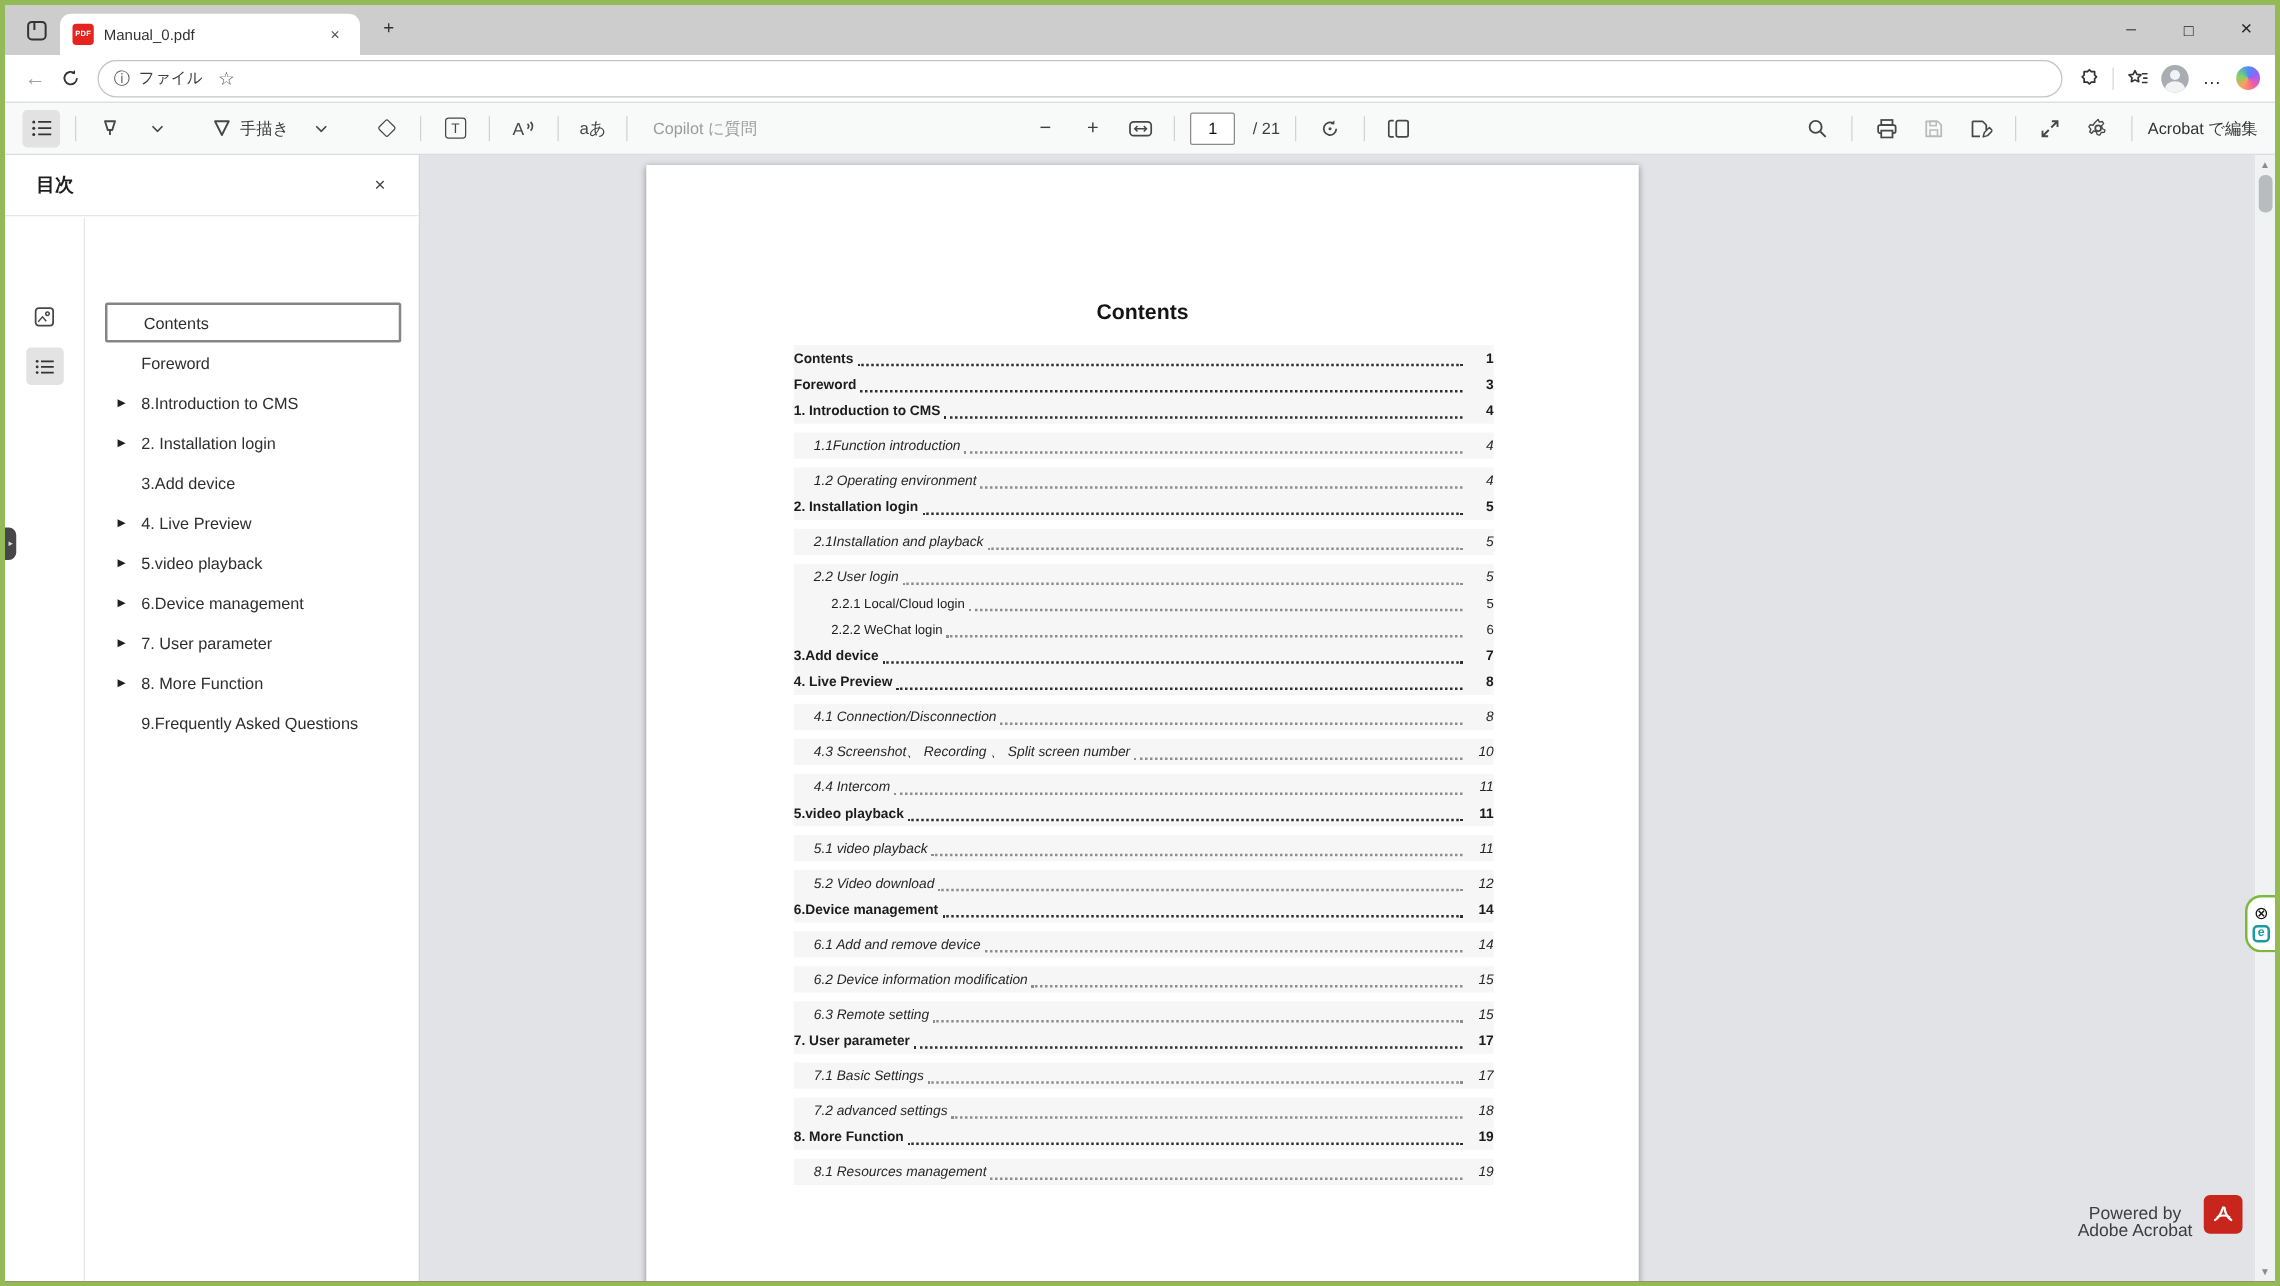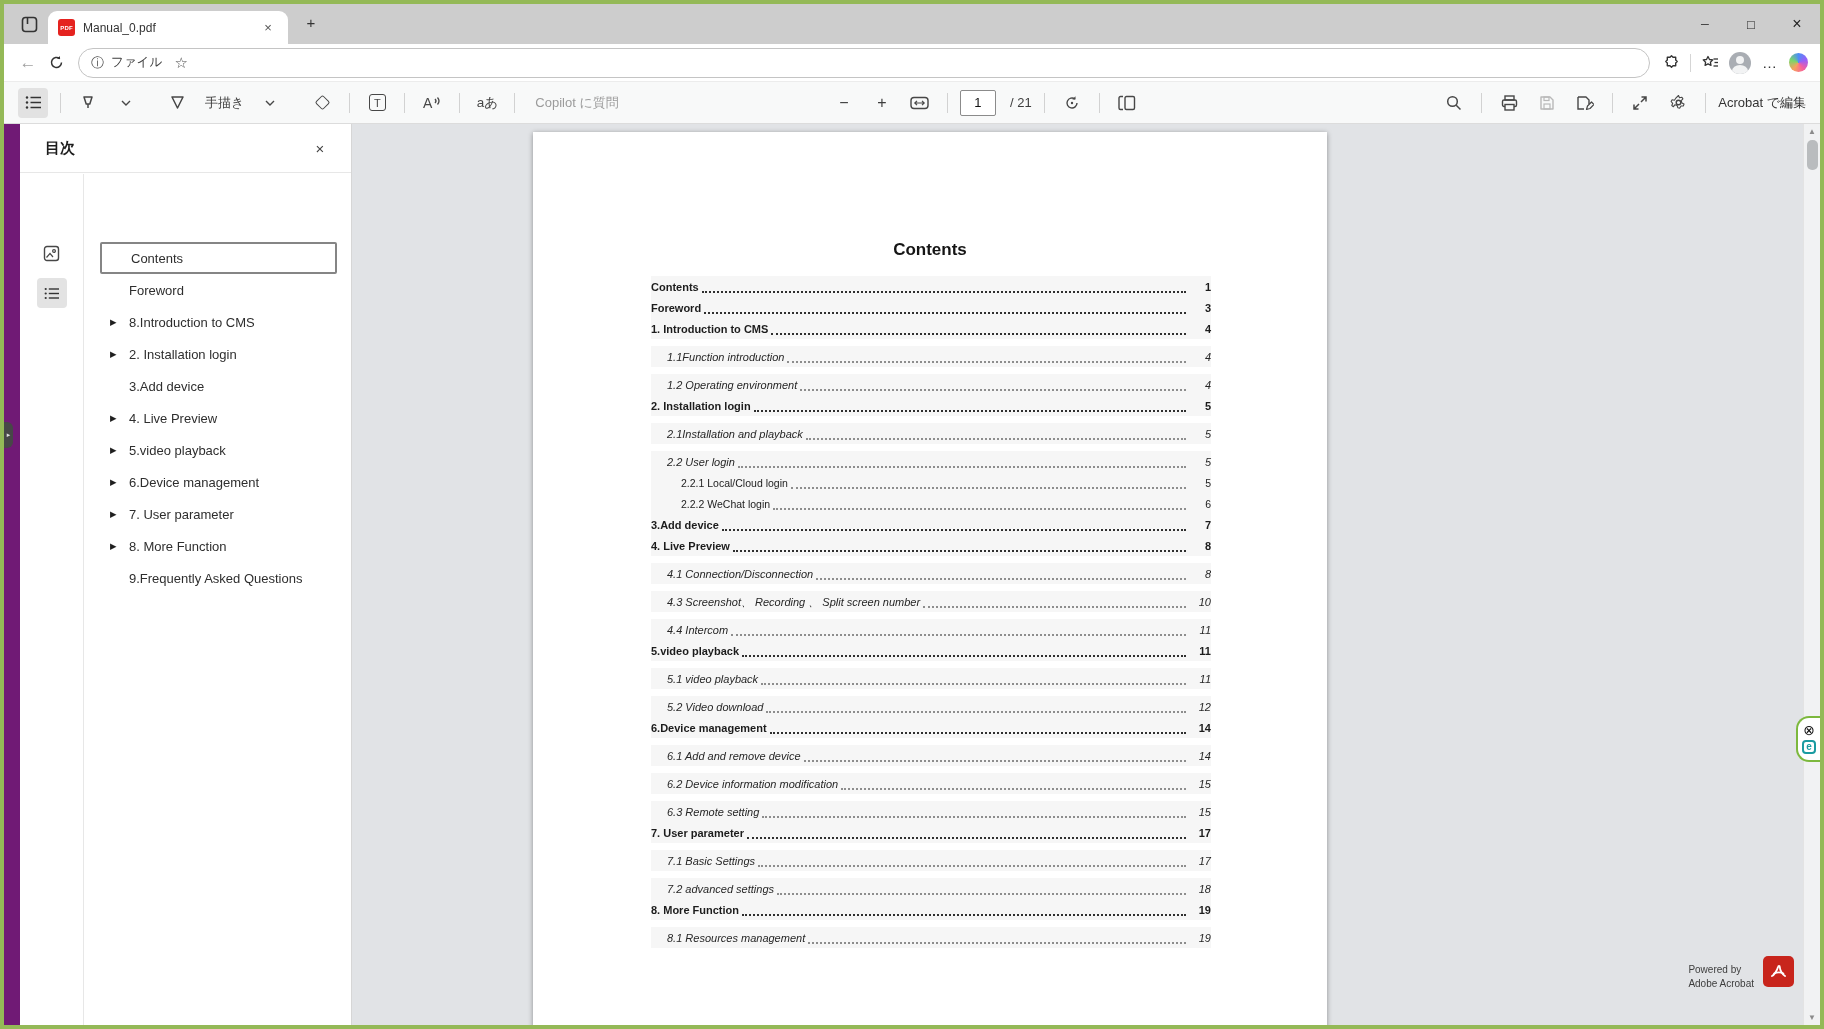--- a/index.html
+++ b/index.html
@@ -32,38 +32,38 @@
   .pill-star{font-size:15px;color:#4d4d4d;width:24px;height:24px;}
   .bar-right{display:flex;align-items:center;gap:6px;margin-right:2px;}
   .vdiv{width:1px;height:18px;background:#d5d5d5;}
   .avatar{width:22px;height:22px;border-radius:50%;background:#a9adb3;overflow:hidden;position:relative;}
   .avatar:before{content:"";position:absolute;left:7px;top:4px;width:8px;height:8px;border-radius:50%;background:#f2f3f4;}
   .avatar:after{content:"";position:absolute;left:3px;top:13px;width:16px;height:12px;border-radius:50%;background:#f2f3f4;}
   .ellipsis{font-size:15px;color:#333;letter-spacing:1px;width:26px;height:26px;}
   .copilot-dot{width:19px;height:19px;border-radius:50%;background:conic-gradient(#4e8df6,#9b5ef7,#f75e9d,#f7a15e,#79d66a,#4e8df6);}
   
   .pdfbar{position:absolute;left:0;top:78px;right:0;height:42px;background:#f8f9f9;border-bottom:1px solid #dcdcdc;display:flex;align-items:center;padding:0 14px;gap:8px;font-size:13px;color:#3d3d3d;}
-  .tbtn{height:30px;min-width:30px;display:flex;align-items:center;justify-content:center;border-radius:4px;gap:20px;cursor:pointer;padding:0 3px;text-align:right;}
+  .tbtn{height:30px;min-width:30px;display:flex;align-items:center;justify-content:center;border-radius:4px;gap:7px;cursor:pointer;padding:0 3px;text-align:right;}
   .tbtn.active{background:#e2e2e2;}
   .tdiv{width:1px;height:20px;background:#d2d2d2;margin:0 4px;}
   .copilot-ask{color:#9b9b9b;margin-left:8px;white-space:nowrap;}
   .sp1{flex:1;}
   .sp2{flex:1.45;}
   .zoom-glyph{font-size:16px;color:#3d3d3d;}
   .pagebox{width:36px;height:26px;border:1px solid #8b8b8b;border-radius:2px;background:#fff;display:flex;align-items:center;justify-content:center;font-size:13px;color:#111;}
   .page-total{color:#3d3d3d;white-space:nowrap;margin-left:6px;}
   .acrobat-label{white-space:nowrap;color:#333;}
   .eraser{width:11px;height:11px;border:1.6px solid #474747;transform:rotate(45deg);border-radius:2px;}
   .ttool{width:17px;height:17px;border:1.5px solid #474747;border-radius:3px;font-size:11px;display:flex;align-items:center;justify-content:center;color:#474747;}
   .aa{font-size:13.5px;color:#474747;}
   svg.ic{display:block;}
   
   .main{position:absolute;left:0;top:120px;right:0;bottom:0;display:flex;}
   
-  .sidebar{width:332px;background:#fff;border-right:1px solid #d6d6d6;position:relative;flex:none;margin-left:16px;}
+  .sidebar{width:332px;background:#fff;border-right:1px solid #d6d6d6;position:relative;flex:none;}
   .sb-header{height:49px;display:flex;align-items:center;padding:0 18px 0 25px;border-bottom:1px solid #e7e7e7;}
   .sb-title{font-size:15px;font-weight:700;color:#1d1d1d;}
   .sb-close{margin-left:auto;font-size:15px;color:#444;width:26px;height:26px;}
   .sb-body{position:absolute;left:0;top:50px;right:0;bottom:0;display:flex;}
   .rail{width:64px;border-right:1px solid #e7e7e7;display:flex;flex-direction:column;align-items:center;padding-top:64px;gap:10px;flex:none;}
   .rail-btn{width:30px;height:30px;}
   .rail-btn.active{background:#e3e3e3;}
   .tree{flex:1;padding:68px 14px 0 16px;overflow:hidden;}
   .tree-item{height:32px;display:flex;align-items:center;position:relative;padding-left:29px;font-size:13px;color:#2e2e2e;cursor:pointer;}
   .tree-item.selected{border:2px solid #858585;border-radius:2px;background:#fff;}
@@ -77,21 +77,21 @@
   .row .rl{line-height:20px;white-space:nowrap;}
   .row .leader{flex:1;margin:0 3px 4px;border-bottom:2px dotted #2f2f2f;}
   .row .pg{width:22px;text-align:right;line-height:20px;}
   .row.l1{font-weight:700;}
   .row.l2{margin-top:7px;font-style:italic;color:#262626;}
   .row.l2 .leader,.row.l3 .leader{border-bottom:2px dotted #8d8d8d;}
   .row.l2{padding-left:16px;}
   .row.l3{padding-left:30px;font-size:10.5px;}
   
   .badge{position:absolute;right:26px;bottom:34px;display:flex;align-items:center;gap:9px;}
-  .badge-text{text-align:left;font-size:10px;color:#3d3d3d;line-height:14px;margin-top:12px;}
+  .badge-text{text-align:center;font-size:14px;color:#3d3d3d;line-height:14px;margin-top:12px;}
   .acrobat-logo{width:31px;height:31px;background:#c8251c;border-radius:5px;display:flex;align-items:center;justify-content:center;}
   
   .scrollbar{position:absolute;right:0;top:0;bottom:0;width:17px;background:#f1f2f3;border-left:1px solid #e3e3e3;}
   .sb-arrow{position:absolute;left:0;width:100%;text-align:center;font-size:8px;color:#8b8b8b;}
   .sb-arrow.up{top:3px;}
   .sb-arrow.down{bottom:3px;}
   .sb-thumb{position:absolute;left:3px;width:11px;top:16px;height:30px;background:#b9bcbe;border-radius:5px;}
   
   .ext-widget{position:absolute;right:0;top:592px;width:24px;padding:5px 0 6px;background:#fff;border:2px solid #7cb83d;border-right:none;border-radius:13px 0 0 13px;display:flex;flex-direction:column;align-items:center;gap:3px;z-index:5;}
   .ext-close{font-size:14px;color:#111;line-height:14px;}

